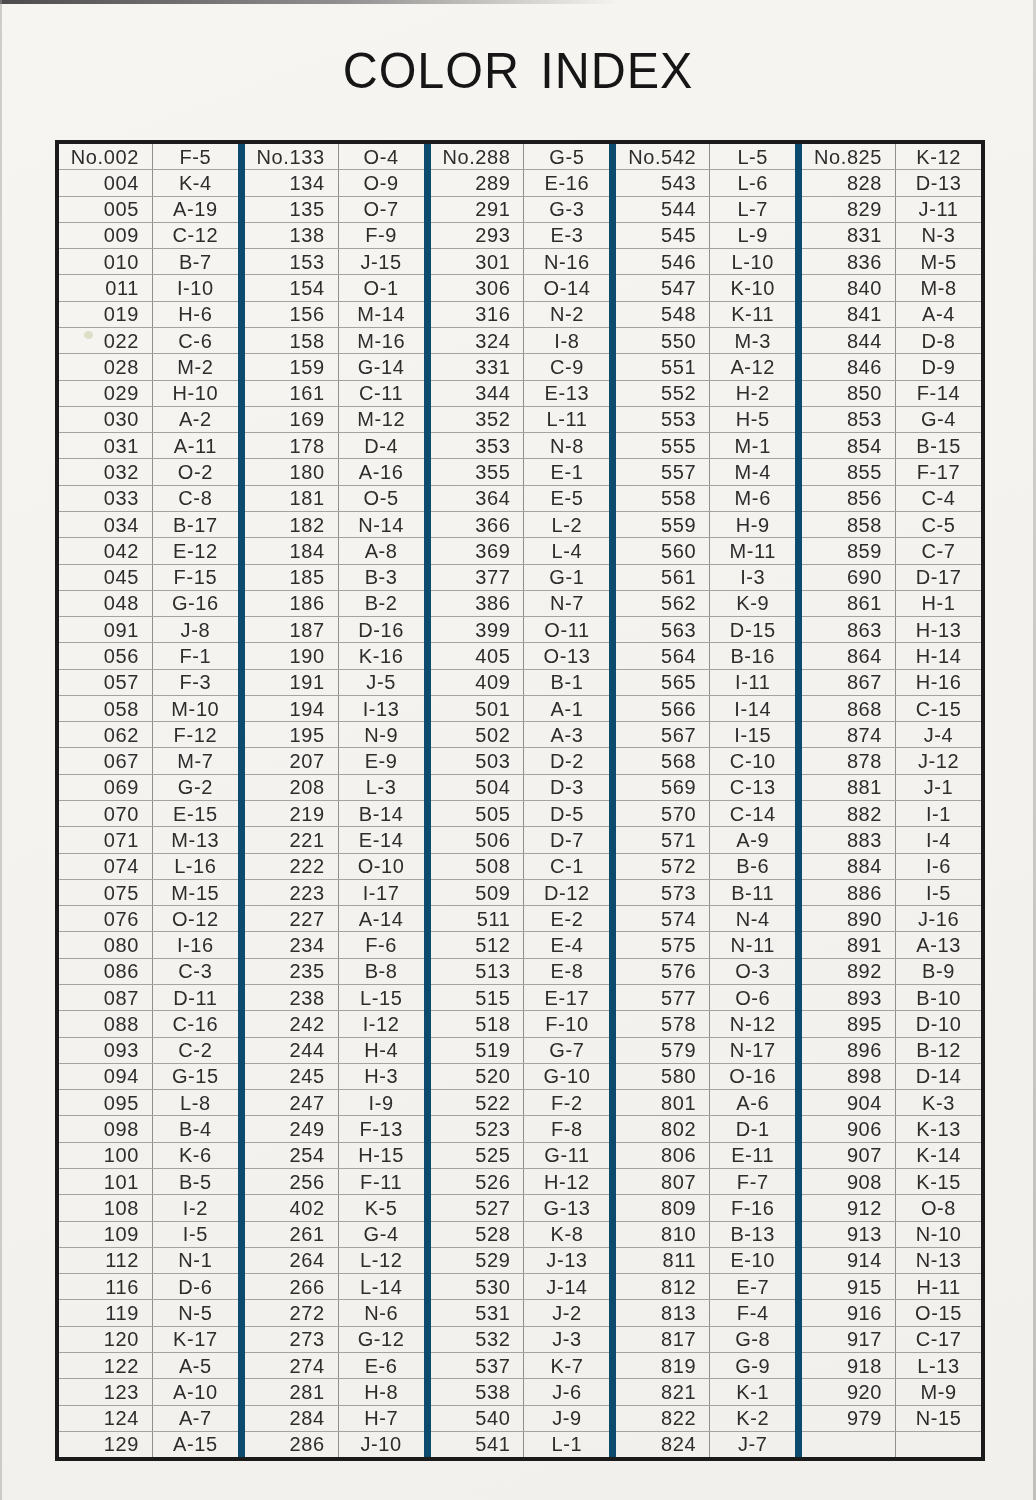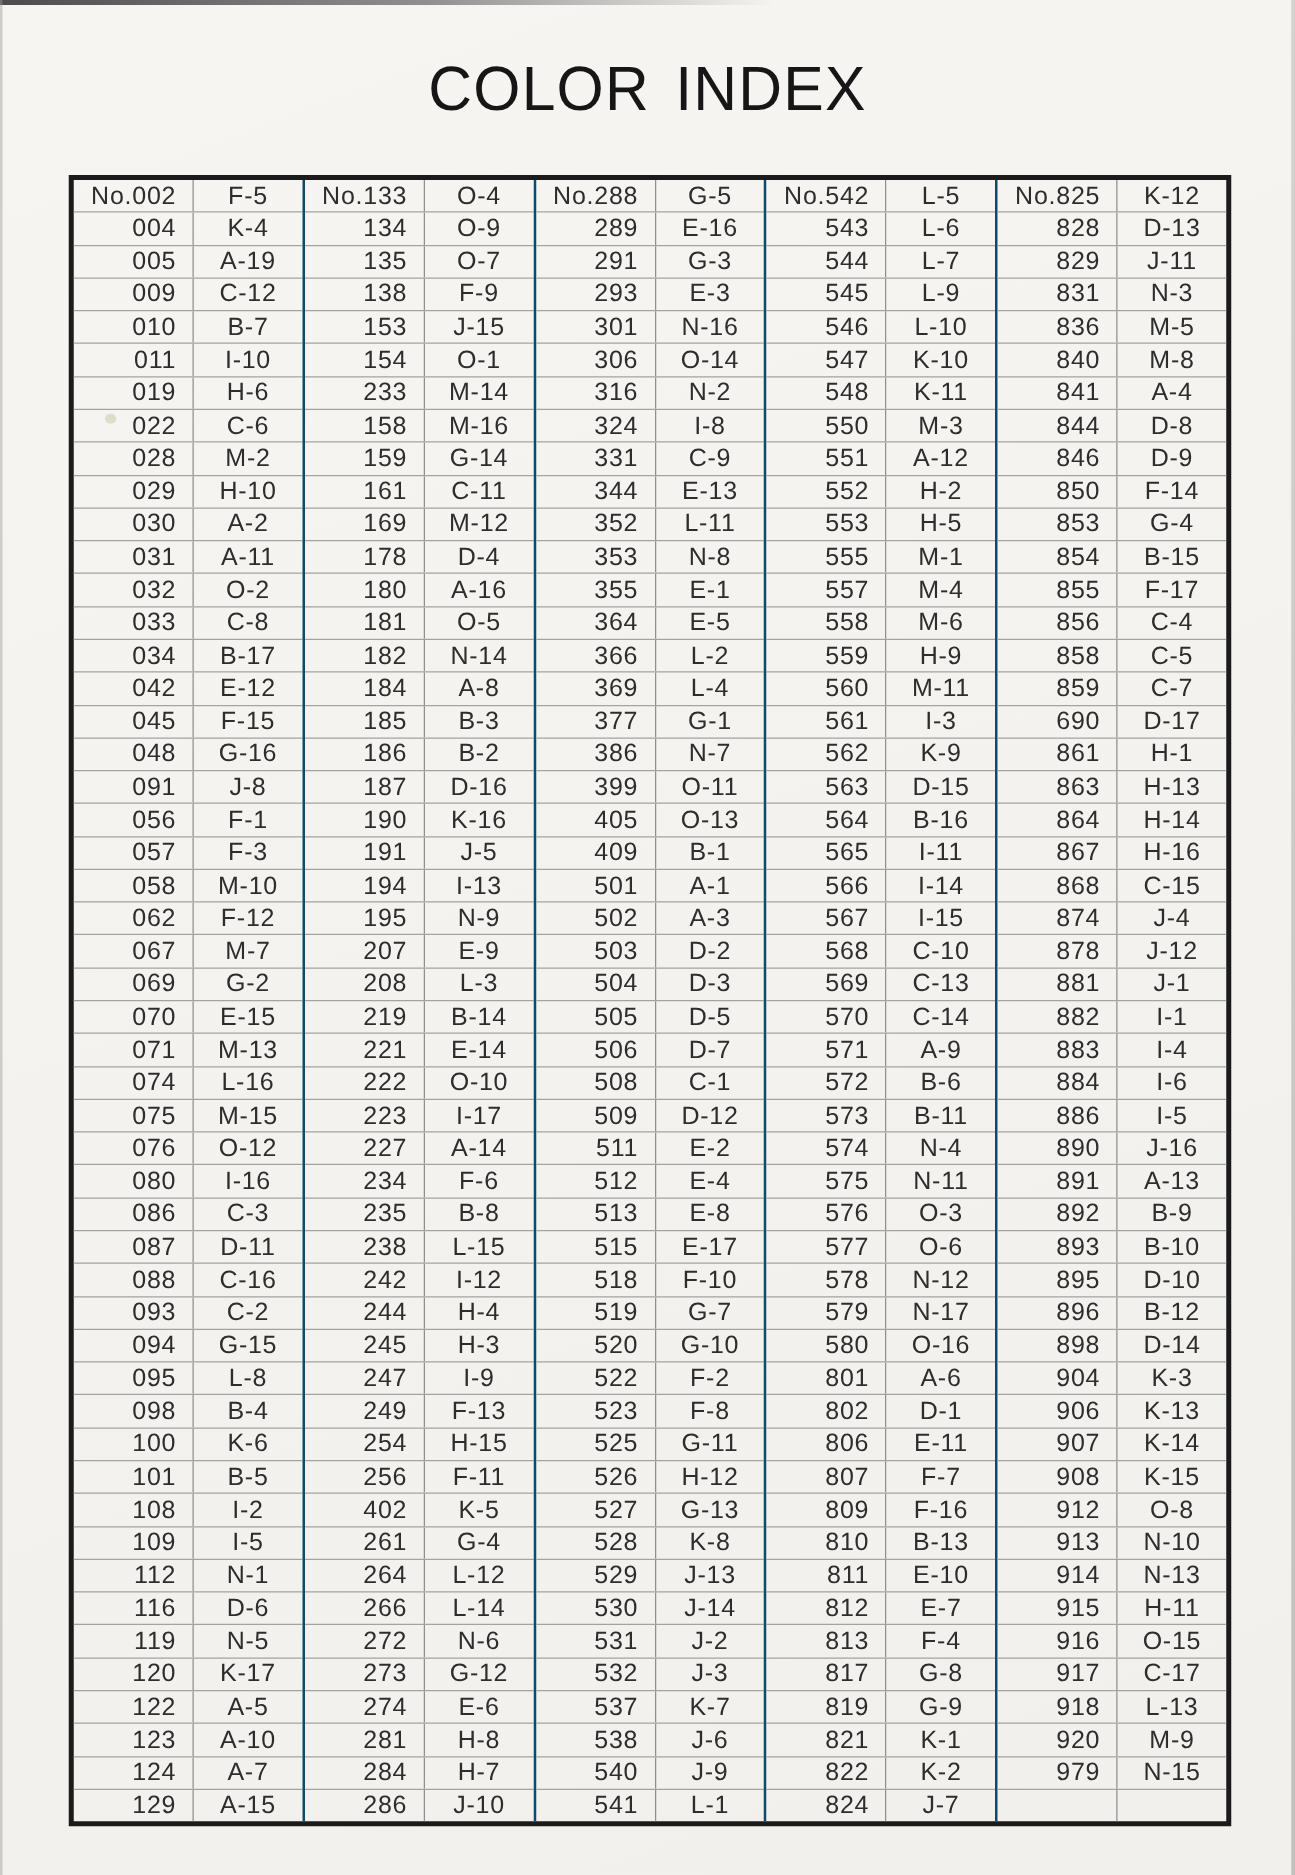--- a/index.html
+++ b/index.html
@@ -42,21 +42,21 @@
     position: absolute; left: 55px; top: 140px;
     width: 930px; height: 1321px;
     border: 4px solid #1b1b1b;
     background: transparent;
     display: flex; flex-direction: row; align-items: stretch; justify-content: flex-end;
   }
   .col-group {
     flex: 1 1 0;
     display: flex; flex-direction: column;
   }
-  .col-group + .col-group { border-left: 2px solid #0c4a6e; }
+  .col-group + .col-group { border-left: 7px solid #0c4a6e; }
 
   .row {
     flex: 1 1 0;
     display: flex; flex-direction: row; align-items: center;
     min-height: 0;
   }
   .row + .row { border-top: 1px solid #a3a3a1; }
 
   .cell {
     font-size: 20px; letter-spacing: 0.6px; color: #2d2d2d;
@@ -305,21 +305,21 @@
       </div>
       <div class="row">
         <span class="cell no">153</span>
         <span class="cell code">J-15</span>
       </div>
       <div class="row">
         <span class="cell no">154</span>
         <span class="cell code">O-1</span>
       </div>
       <div class="row">
-        <span class="cell no">233</span>
+        <span class="cell no">156</span>
         <span class="cell code">M-14</span>
       </div>
       <div class="row">
         <span class="cell no">158</span>
         <span class="cell code">M-16</span>
       </div>
       <div class="row">
         <span class="cell no">159</span>
         <span class="cell code">G-14</span>
       </div>

